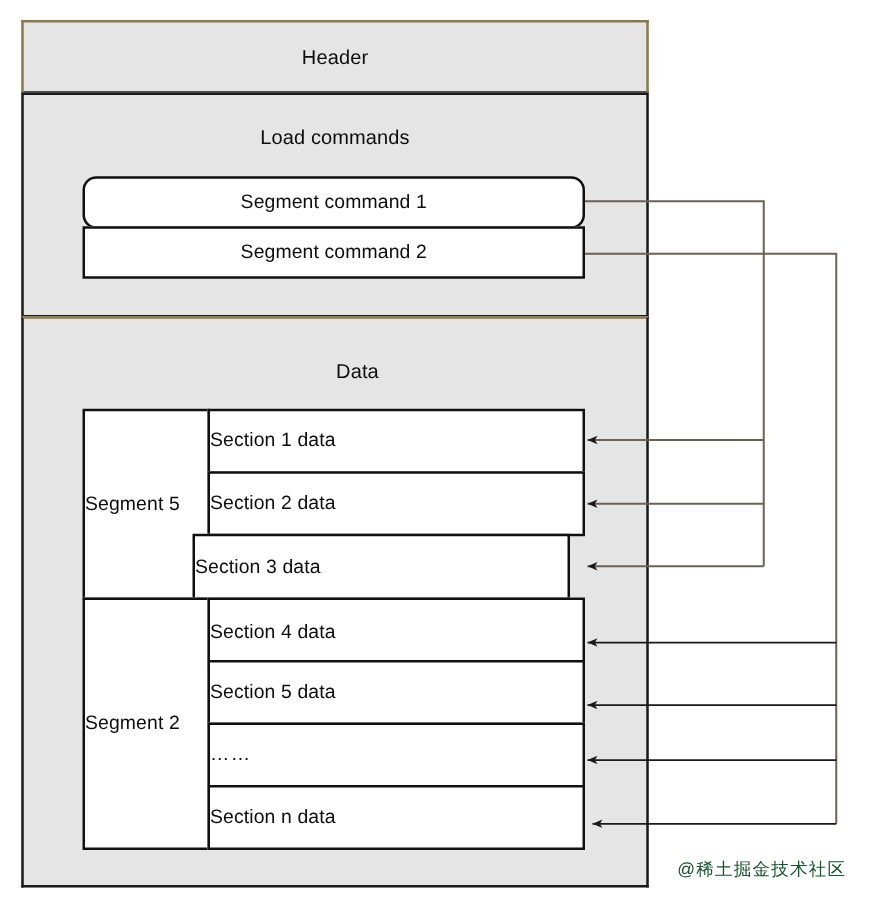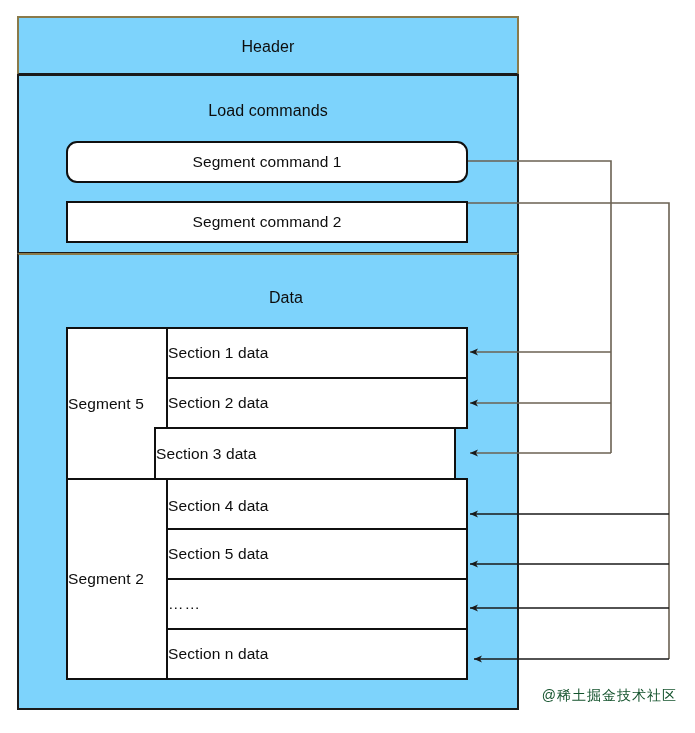--- a/index.html
+++ b/index.html
@@ -23,21 +23,21 @@
   .abox {
     position: absolute;
     box-sizing: border-box;
     display: flex;
     align-items: center;
     justify-content: center;
   }
 
   
   .panel {
-    background: #7dd3fc;
+    background: #e5e5e5;
     border: 2px solid #1a1a1a;
   }
   .panel-header {
     border-color: #8a7a4a;
     border-bottom-color: #1a1a1a;
   }
   .panel-label {
     position: absolute;
     left: 0;
     right: 0;
@@ -103,21 +103,21 @@
   </div>
 
   <div class="abox panel" style="left:17px; top:74px; width:502px; height:180px;">
     <span class="panel-label" style="top:26px;">Load commands</span>
   </div>
 
   <div class="abox wbox" style="left:66px; top:141px; width:402px; height:42px;border-radius:11px;">
     <span class="wbox-label">Segment command 1</span>
   </div>
 
-  <div class="abox wbox" style="left:66px; top:181px; width:402px; height:42px;margin-top:20px;">
+  <div class="abox wbox" style="left:66px; top:181px; width:402px; height:42px;">
     <span class="wbox-label">Segment command 2</span>
   </div>
 
   <div class="abox panel" style="left:17px; top:253px; width:502px; height:457px; border-top-color:#8a7a4a;">
     <span class="panel-label" style="top:34px;padding-left:36px;">Data</span>
   </div>
 
   <div class="srow" style="left:66px; top:327px; width:102px; height:153px;">
     <span class="wbox-label">Segment 5</span>
   </div>

